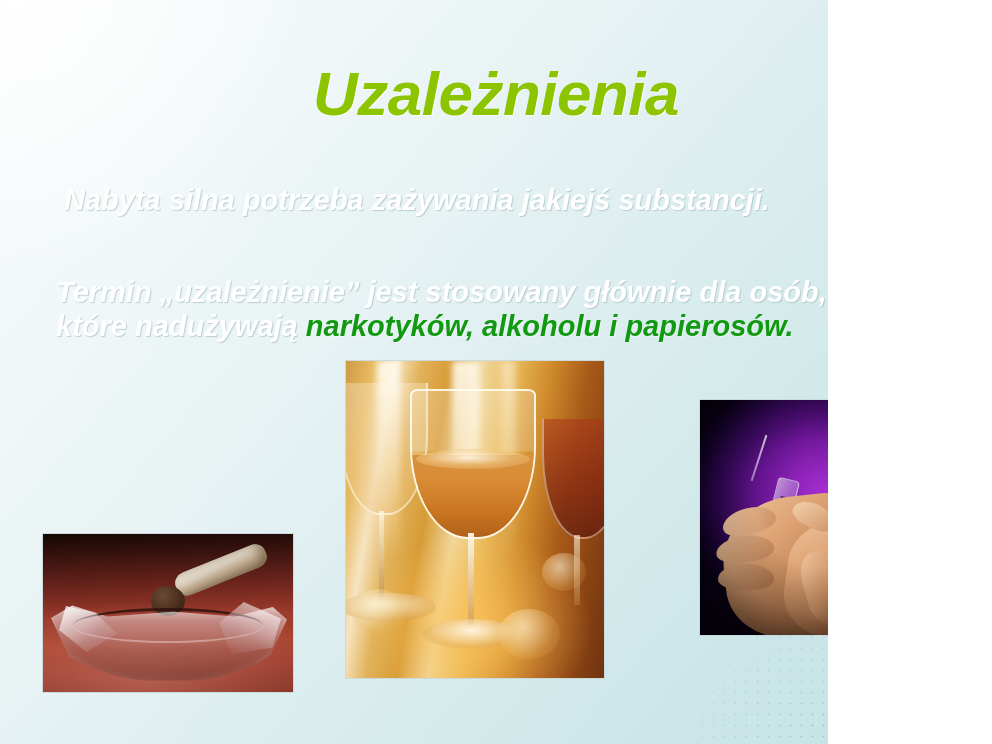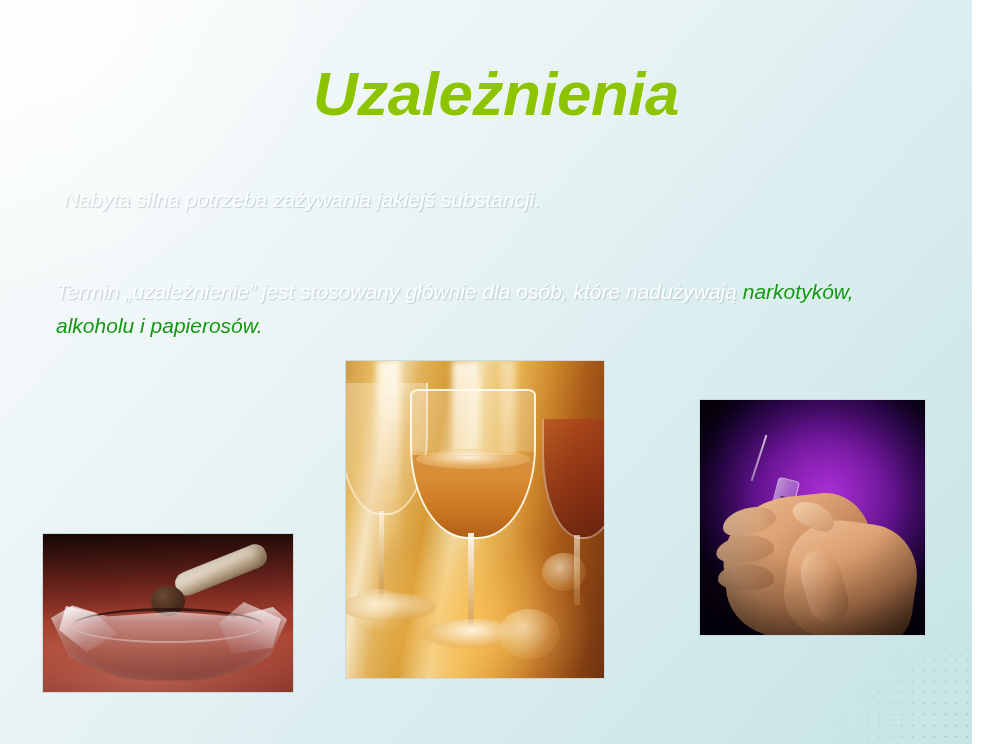--- a/index.html
+++ b/index.html
@@ -9,21 +9,21 @@
   }
   body {
     width: 992px;
     height: 744px;
     overflow: hidden;
     font-family: "Liberation Sans", sans-serif;
   }
 
   #slide {
     position: relative;
-    width: 972px;
+    width: 828px;
     height: 744px;
     background:
       radial-gradient(circle at 2% -2%, #ffffff 0%, rgba(255,255,255,0) 26%),
       linear-gradient(131deg,
         #f9fbfc 0%,
         #f2f8f9 20%,
         #e8f3f4 40%,
         #ddeef0 58%,
         #d4eaeb 74%,
         #cbe6e8 90%,
@@ -62,22 +62,22 @@
   }
 
   
   #body-text {
     position: absolute;
     left: 56px;
     top: 183px;
     width: 836px;
   }
   .para {
-    font-size: 21px;
-    font-weight: normal;
+    font-size: 29px;
+    font-weight: bold;
     font-style: italic;
     line-height: 34px;
     color: #ffffff;
     text-shadow: 1px 1px 1px rgba(150,175,180,0.55);
   }
   #para-1 {
     margin: 0 0 0 8px;
   }
   #para-2 {
     margin: 58px 0 0 0;

